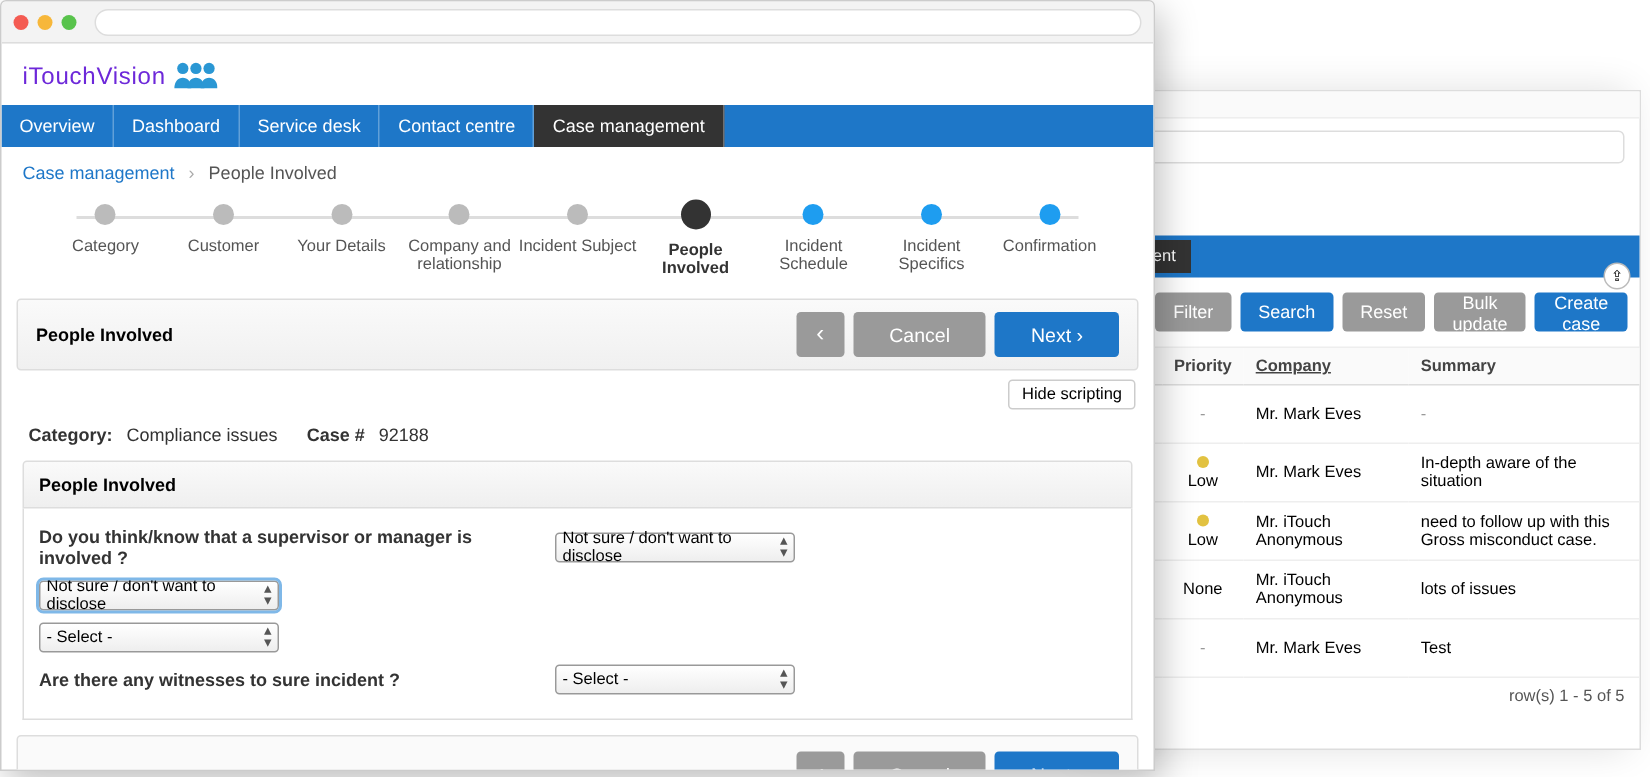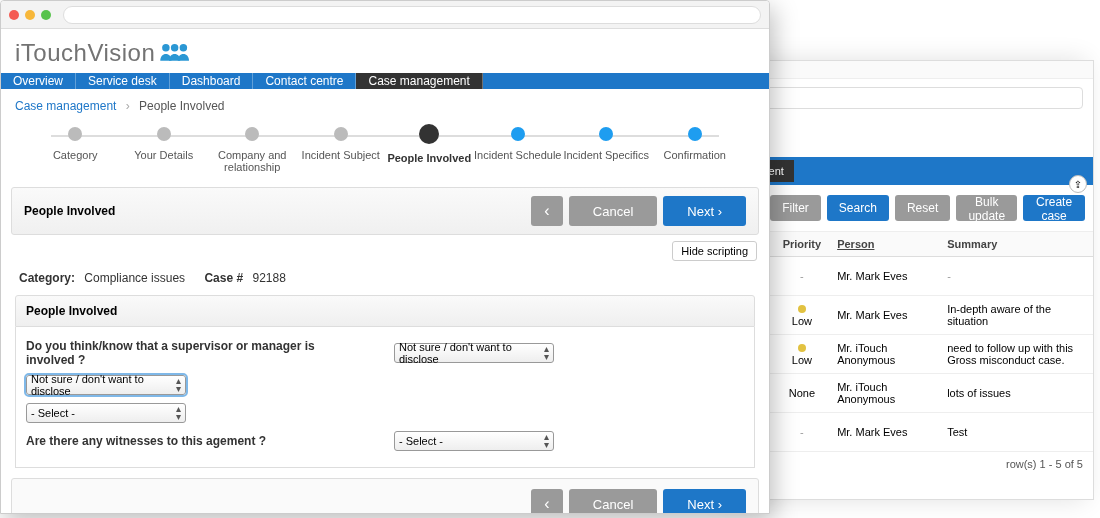--- a/index.html
+++ b/index.html
@@ -24,24 +24,24 @@
   .pin { position:absolute; right:6px; top:-10px; width:18px; height:18px; border:1px solid #bbb; border-radius:50%; background:#fff; font-size:10px; display:flex; align-items:center; justify-content:center;}
 
   
   .front-window { position:absolute; left:0; top:0; width:770px; height:514px; border:1px solid #ccc; background:#fff; box-shadow:4px 8px 24px rgba(0,0,0,.25); border-radius:4px 4px 0 0; overflow:hidden;}
   .titlebar { height:28px; background:#f3f3f3; border-bottom:1px solid #ddd; display:flex; align-items:center; padding:0 8px; gap:6px;}
   .tb-dot { width:10px; height:10px; border-radius:50%; }
   .tb-red{background:#f45b52;} .tb-yellow{background:#f7b73a;} .tb-green{background:#58c34c;}
   .urlbar { flex:1; height:18px; background:#fff; border:1px solid #ddd; border-radius:9px; margin-left:6px;}
 
   .logo-row { padding:10px 14px 6px; display:flex; align-items:center; gap:4px;}
-  .logo-text { color:#737373; font-size:24px; font-weight:300; letter-spacing:.5px;}
+  .logo-text { color:#6d28d9; font-size:16px; font-weight:300; letter-spacing:.5px;}
   .logo-icon svg { width:30px; height:22px; }
 
-  .fnav { background:#1e77c8; display:flex; height:16px; }
+  .fnav { background:#1e77c8; display:flex; height:28px; }
   .fnav a { color:#fff; font-size:12px; padding:0 12px; display:flex; align-items:center; border-right:1px solid rgba(255,255,255,.3); cursor:pointer;}
   .fnav a.active { background:#333; }
 
   .crumbs { padding:10px 14px; color:#555; font-size:12px;}
   .crumbs .link{ color:#1e77c8; cursor:pointer;}
   .crumbs .chev{ margin:0 6px; color:#aaa;}
 
   .wizard { display:flex; align-items:flex-start; justify-content:space-between; padding:4px 30px 10px; position:relative;}
   .wizard::before{ content:""; position:absolute; left:50px; right:50px; top:12px; height:2px; background:#ddd;}
   .step { position:relative; text-align:center; flex:1; font-size:11px; color:#555;}
@@ -58,21 +58,21 @@
 
   .hide-script { text-align:right; padding:6px 12px;}
   .hide-script span{ display:inline-block; border:1px solid #ccc; border-radius:3px; padding:3px 8px; font-size:11px; background:#fff; cursor:pointer;}
 
   .meta { padding:4px 18px; font-size:12px; color:#333;}
   .meta .k{ font-weight:bold; margin-right:6px;}
   .meta .v{ margin-right:16px;}
 
   .sub-head { margin:6px 14px 0; padding:8px 10px; border:1px solid #ddd; border-radius:3px 3px 0 0; background:linear-gradient(#fafafa,#efefef); font-weight:bold; font-size:12px;}
   .form { border:1px solid #ddd; border-top:none; margin:0 14px; padding:8px 10px 12px;}
-  .frow{ display:flex; align-items:center; padding:4px 0; gap:28px;}
+  .frow{ display:flex; align-items:center; padding:4px 0; gap:4px;}
   .frow label{ width:340px; font-weight:bold; font-size:12px; color:#333;}
   .sel{ width:160px; height:20px; border:1px solid #999; border-radius:3px; background:linear-gradient(#fff,#eee); font-size:11px; padding:0 4px; display:flex; align-items:center; justify-content:space-between;}
   .sel.hl{ outline:2px solid #7fb8e8; outline-offset:0;}
   .sel .arrows{ font-size:10px; line-height:8px; color:#555; display:flex; flex-direction:column;}
 
   .panel-foot { display:flex; justify-content:flex-end; gap:6px; padding:10px 12px; border:1px solid #ddd; border-radius:3px; margin:10px 10px 0; background:#fafafa;}
 </style>
 </head>
 <body>
 
@@ -95,21 +95,21 @@
     <button class="back-btn btn-grey">Reset</button>
     <button class="back-btn btn-grey">Bulk update</button>
     <button class="back-btn btn-blue">Create case</button>
     <span class="pin">⇪</span>
   </div>
   <table class="back-table">
     <thead>
         <tr>
       <th style="width:48px">Status</th>
       <th style="width:52px">Priority</th>
-      <th style="width:110px;text-decoration:underline">Person</th>
+      <th style="width:110px;text-decoration:underline">Company</th>
       <th>Summary</th>
     </tr>
       </thead>
     <tbody id="back-rows">
         <tr>
           <td><span class="info-icon">i</span><br>Open</td>
           <td style="text-align:center"><span class="dash">-</span></td>
           <td>Mr. Mark Eves</td>
           <td><span class="dash">-</span></td>
         </tr>
@@ -161,36 +161,40 @@
             <path d="M2 30c0-7 4-11 9-11s9 4 9 11z"></path>
             <path d="M16 30c0-7 4-11 9-11s9 4 9 11z"></path>
             <path d="M30 30c0-7 4-11 9-11s9 4 9 11z"></path>
           </g>
         </svg>
     </span>
   </div>
 
   <div class="fnav" id="fnav">
       <a>Overview</a>
+      <a>Dashboard</a>
       <a>Service desk</a>
-      <a>Dashboard</a>
       <a>Contact centre</a>
       <a class="active">Case management</a>
     </div>
 
   <div class="crumbs">
     <span class="link">Case management</span>
     <span class="chev">›</span>
     <span>People Involved</span>
   </div>
 
   <div class="wizard" id="wizard">
       <div class="step past">
         <div class="node"></div>
         <div class="lbl">Category</div>
+      </div>
+      <div class="step past">
+        <div class="node"></div>
+        <div class="lbl">Customer</div>
       </div>
       <div class="step past">
         <div class="node"></div>
         <div class="lbl">Your Details</div>
       </div>
       <div class="step past">
         <div class="node"></div>
         <div class="lbl">Company and relationship</div>
       </div>
       <div class="step past">
@@ -257,21 +261,21 @@
       <div class="frow">
         <div class="sel">
           <span>- Select -</span>
           <span class="arrows">
             <span>▴</span>
             <span>▾</span>
           </span>
         </div>
       </div>
       <div class="frow">
-        <label>Are there any witnesses to this agement ?</label>
+        <label>Are there any witnesses to sure incident ?</label>
         <div class="sel">
           <span>- Select -</span>
           <span class="arrows">
             <span>▴</span>
             <span>▾</span>
           </span>
         </div>
       </div>
     </div>
 

